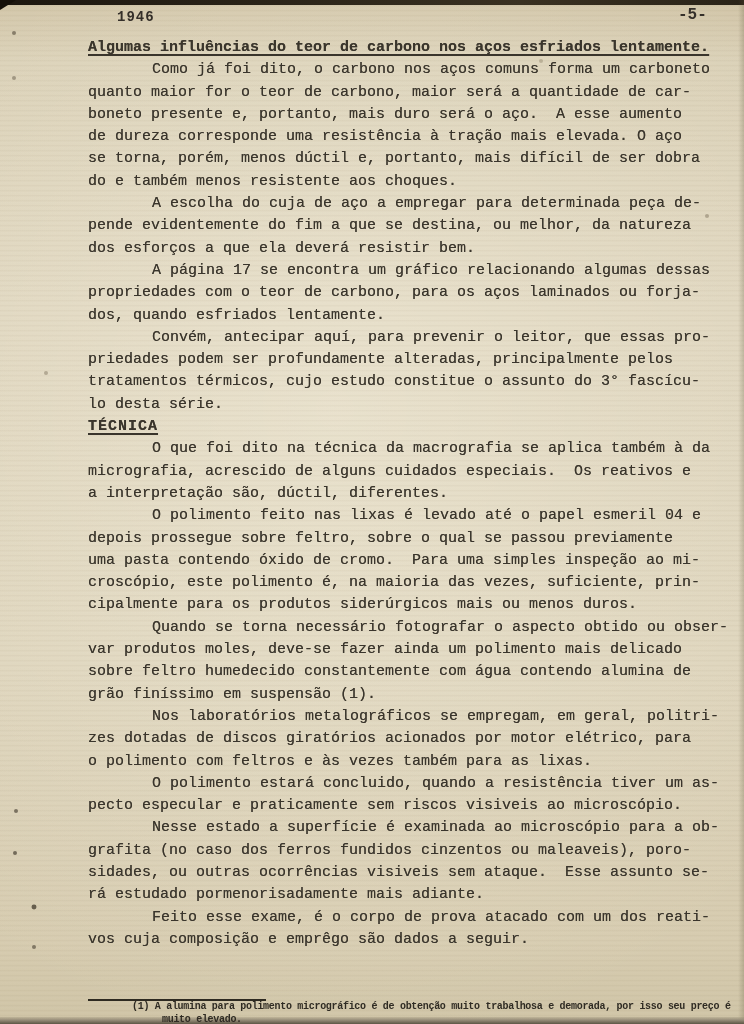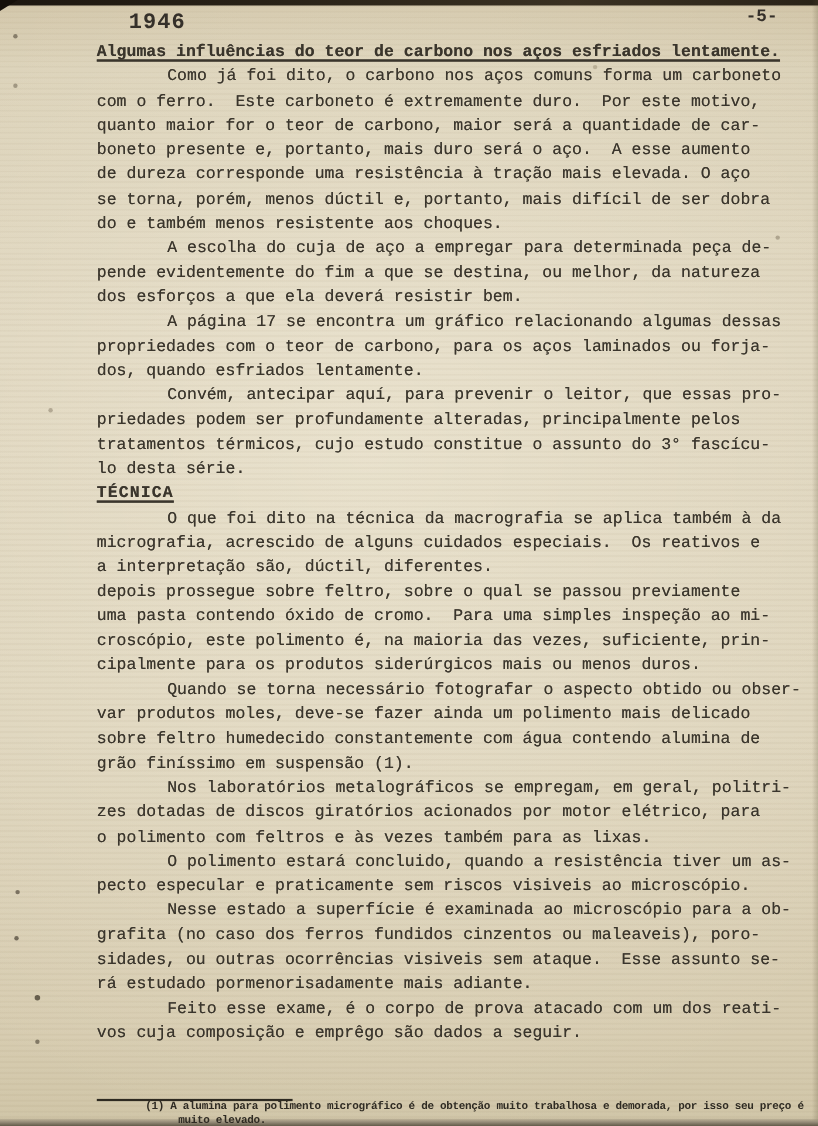--- a/index.html
+++ b/index.html
@@ -50,21 +50,21 @@
       15px 810px 0 1px rgba(60,52,40,0.60),
       14px 852px 0 1px rgba(60,52,40,0.65),
       33px 906px 0 1.5px rgba(55,48,36,0.70),
       33px 946px 0 1px rgba(60,52,40,0.55),
       45px 372px 0 1px rgba(90,78,58,0.35),
       706px 215px 0 1px rgba(90,78,58,0.35),
       540px 60px 0 1px rgba(110,95,70,0.30);
   }
   .header-year {
     position: absolute; left: 117px; top: 9px;
-    font-size: 20px; letter-spacing: 1px; font-weight: bold; color: #35302a;
+    font-size: 14px; letter-spacing: 1px; font-weight: bold; color: #35302a;
   }
   .header-pagenum {
     position: absolute; left: 678px; top: 6px;
     font-size: 16px; font-weight: bold; color: #35302a;
   }
   .content {
     position: absolute; left: 88px; top: 37px; width: 648px;
     font-size: 15px; line-height: 22.3px;
     text-shadow: 0 0 0.6px rgba(58,53,44,0.75);
   }
@@ -110,21 +110,20 @@
   <div class="specks"></div>
 
   <div class="header-year">1946</div>
   <div class="header-pagenum">-5-</div>
 
   <div class="content">
     <div class="doc-title">Algumas influências do teor de carbono nos aços esfriados lentamente.</div>
     <div id="sections">
         <div class="para">
           <div class="line first">Como já foi dito, o carbono nos aços comuns forma um carboneto</div>
-          <div class="line">com o ferro.  Este carboneto é extremamente duro.  Por este motivo,</div>
           <div class="line">quanto maior for o teor de carbono, maior será a quantidade de car-</div>
           <div class="line">boneto presente e, portanto, mais duro será o aço.  A esse aumento</div>
           <div class="line">de dureza corresponde uma resistência à tração mais elevada. O aço</div>
           <div class="line">se torna, porém, menos dúctil e, portanto, mais difícil de ser dobra</div>
           <div class="line">do e também menos resistente aos choques.</div>
         </div>
         <div class="para">
           <div class="line first">A escolha do cuja de aço a empregar para determinada peça de-</div>
           <div class="line">pende evidentemente do fim a que se destina, ou melhor, da natureza</div>
           <div class="line">dos esforços a que ela deverá resistir bem.</div>
@@ -140,20 +139,21 @@
           <div class="line">tratamentos térmicos, cujo estudo constitue o assunto do 3° fascícu-</div>
           <div class="line">lo desta série.</div>
         </div>
         <div class="section-heading">TÉCNICA</div>
         <div class="para">
           <div class="line first">O que foi dito na técnica da macrografia se aplica também à da</div>
           <div class="line">micrografia, acrescido de alguns cuidados especiais.  Os reativos e</div>
           <div class="line">a interpretação são, dúctil, diferentes.</div>
         </div>
         <div class="para">
+          <div class="line first">O polimento feito nas lixas é levado até o papel esmeril 04 e</div>
           <div class="line">depois prossegue sobre feltro, sobre o qual se passou previamente</div>
           <div class="line">uma pasta contendo óxido de cromo.  Para uma simples inspeção ao mi-</div>
           <div class="line">croscópio, este polimento é, na maioria das vezes, suficiente, prin-</div>
           <div class="line">cipalmente para os produtos siderúrgicos mais ou menos duros.</div>
         </div>
         <div class="para">
           <div class="line first">Quando se torna necessário fotografar o aspecto obtido ou obser-</div>
           <div class="line">var produtos moles, deve-se fazer ainda um polimento mais delicado</div>
           <div class="line">sobre feltro humedecido constantemente com água contendo alumina de</div>
           <div class="line">grão finíssimo em suspensão (1).</div>

